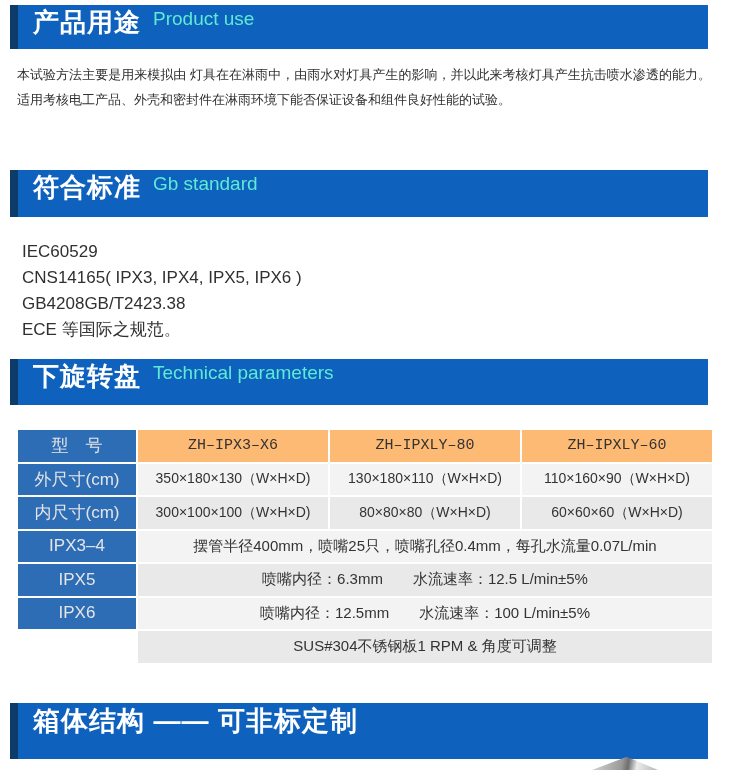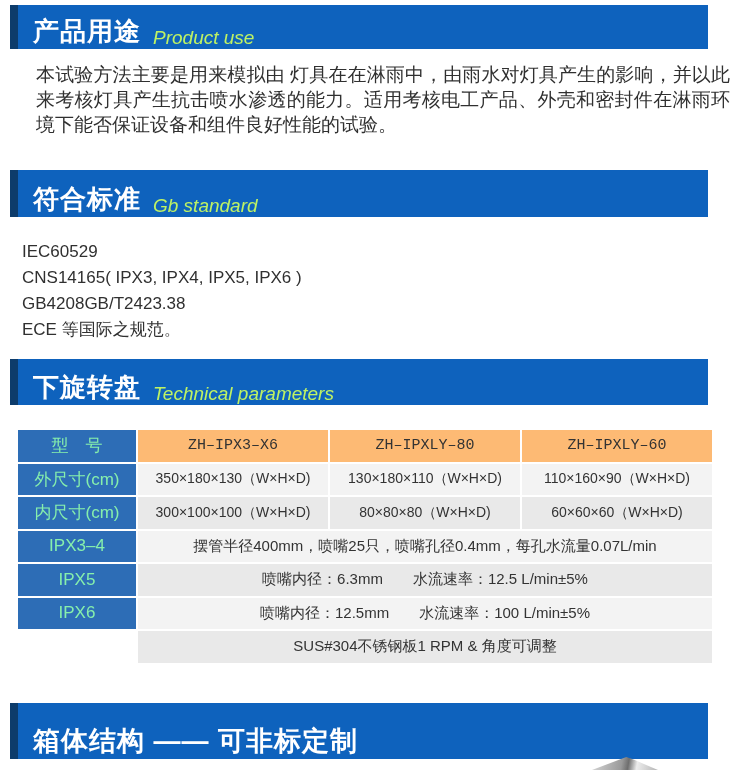--- a/index.html
+++ b/index.html
@@ -8,40 +8,40 @@
 
   .page { position:relative; width:730px; height:770px; background:#fff; }
 
   
   .sec-header { position:absolute; left:10px; width:698px; background:#0e62bd; display:flex; align-items:stretch; }
   .sec-h1 { top:5px;  height:44px; }
   .sec-h2 { top:170px; height:47px; }
   .sec-h3 { top:359px; height:46px; }
   .sec-h4 { top:703px; height:56px; }
   .sec-accent { width:8px; flex:none; background:#0d3c6b; }
-  .sec-body { display:flex; align-items:flex-end; padding-left:15px; }
+  .sec-body { display:flex; align-items:flex-start; padding-left:15px; }
   .title-cn { color:#fff; font-weight:bold; font-size:26px; letter-spacing:1px; }
-  .title-en { color:#bef264; font-size:19px; margin-left:12px; padding-top:3px;font-style:italic; }
+  .title-en { color:#5eead4; font-size:19px; margin-left:12px; padding-top:3px; }
   .sec-h4 .title-cn { font-size:27px; }
 
   
-  .intro { position:absolute; top:62px; left:36px; width:694px;
-           font-size:19px; line-height:25px; color:#303030; text-align:justify; }
+  .intro { position:absolute; top:62px; left:17px; width:694px;
+           font-size:13px; line-height:25px; color:#303030; text-align:justify; }
 
   
   .standards { position:absolute; top:239px; left:22px; width:680px;
                font-size:17px; line-height:26px; color:#303030; }
 
   
   .spec-table { position:absolute; top:430px; left:18px; width:694px;
                 display:grid; grid-template-columns:118px 1fr 1fr 1fr;
                 grid-auto-rows:31.5px; gap:2px; background:#fff; }
   .cell { display:flex; align-items:center; justify-content:center;
           font-size:14px; color:#333; text-align:center; }
-  .lbl  { background:#2d6db6; color:#86efac; font-size:17px; }
+  .lbl  { background:#2d6db6; color:#e5e5e5; font-size:17px; }
   .hdr  { background:#fdba74; font-size:15px;font-family:Liberation Mono, monospace; }
   .bg-a { background:#f3f3f3; }
   .bg-b { background:#e9e9e9; }
   .span3 { grid-column:2 / 5; font-size:15px; }
 
   
   .photo-crop { position:absolute; left:592px; top:757px; width:66px; height:13px;
                 background:linear-gradient(100deg,#d6d6d6 0%,#9a9a9a 45%,#6e6e6e 55%,#ececec 68%,#b5b5b5 100%);
                 clip-path:polygon(0 100%, 52% 0, 64% 22%, 100% 100%); }
 </style>

